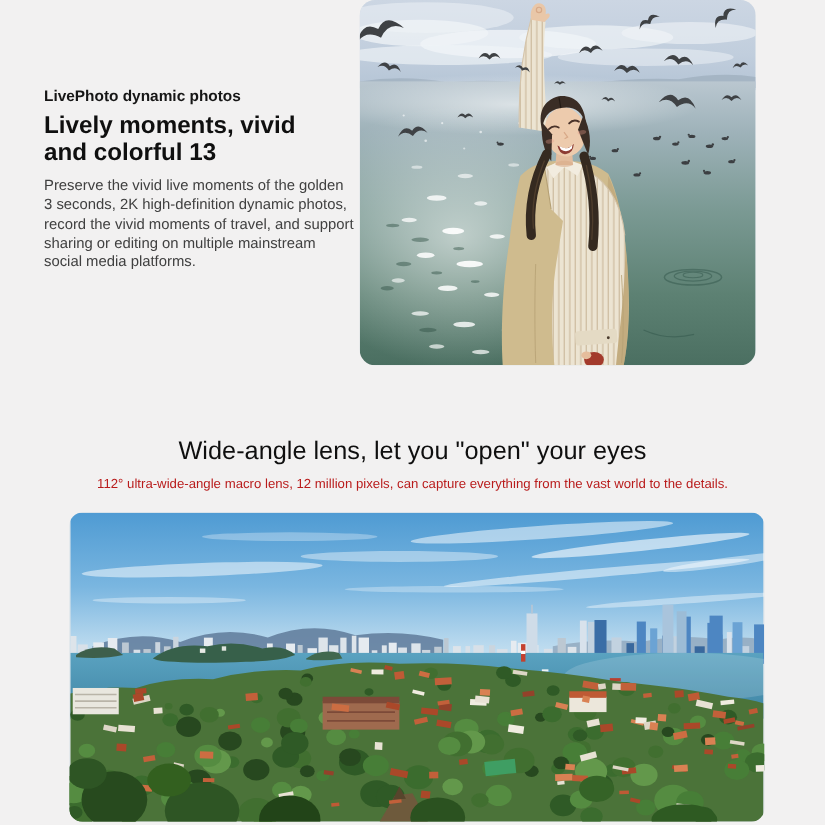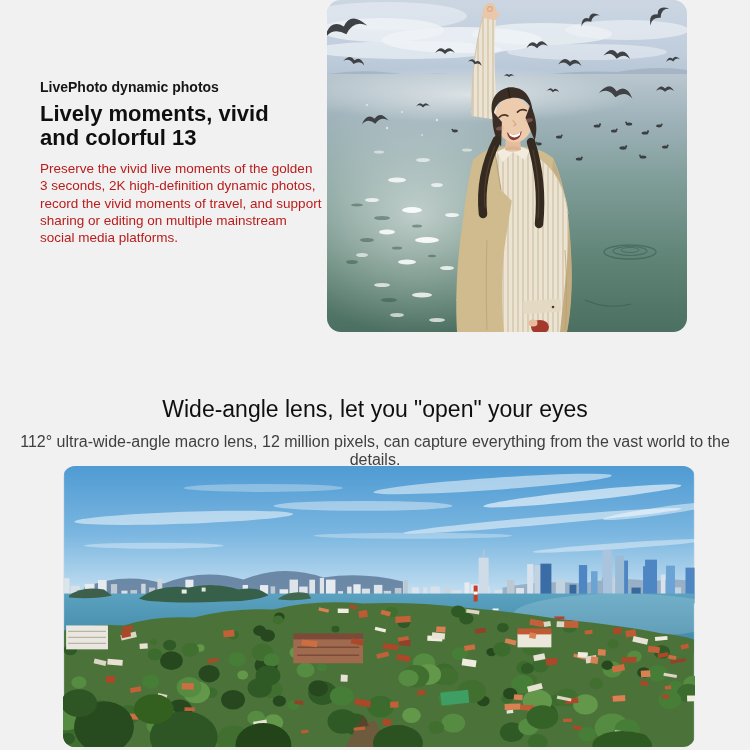--- a/index.html
+++ b/index.html
@@ -6,24 +6,24 @@
   #page{
     position:relative;width:750px;height:750px;overflow:hidden;
     background:#f2f1f1;
     font-family:"Liberation Sans","DejaVu Sans",sans-serif;
     color:#141414;
   }
   .pre{white-space:pre-line;}
   .abs{position:absolute;}
   .eyebrow{left:40px;top:79px;font-size:14px;font-weight:700;color:#161616;}
   .big-title{left:40px;top:102px;font-size:22px;line-height:24px;font-weight:700;color:#0f0f0f;}
-  .body-copy{left:40px;top:160px;width:292px;font-size:13.5px;line-height:17.3px;color:#b91c1c;}
+  .body-copy{left:40px;top:160px;width:292px;font-size:13.5px;line-height:17.3px;color:#404040;}
   .center-col{left:0;right:0;text-align:center;}
   .wide-title{top:396px;font-size:23px;font-weight:400;color:#0f0f0f;}
-  .wide-sub{top:433px;font-size:16px;color:#404040;}
+  .wide-sub{top:433px;font-size:12px;color:#b91c1c;}
   .photo-card{position:absolute;overflow:hidden;background:#dfe5ea;}
   .photo-top{left:327px;top:0;width:360px;height:332px;border-radius:14px;}
   .photo-bottom{left:63px;top:466px;width:632px;height:281px;border-radius:12px;}
   .photo-card svg{display:block;width:100%;height:100%;}
 </style>
 </head>
 <body>
 
 <div id="page">
 

